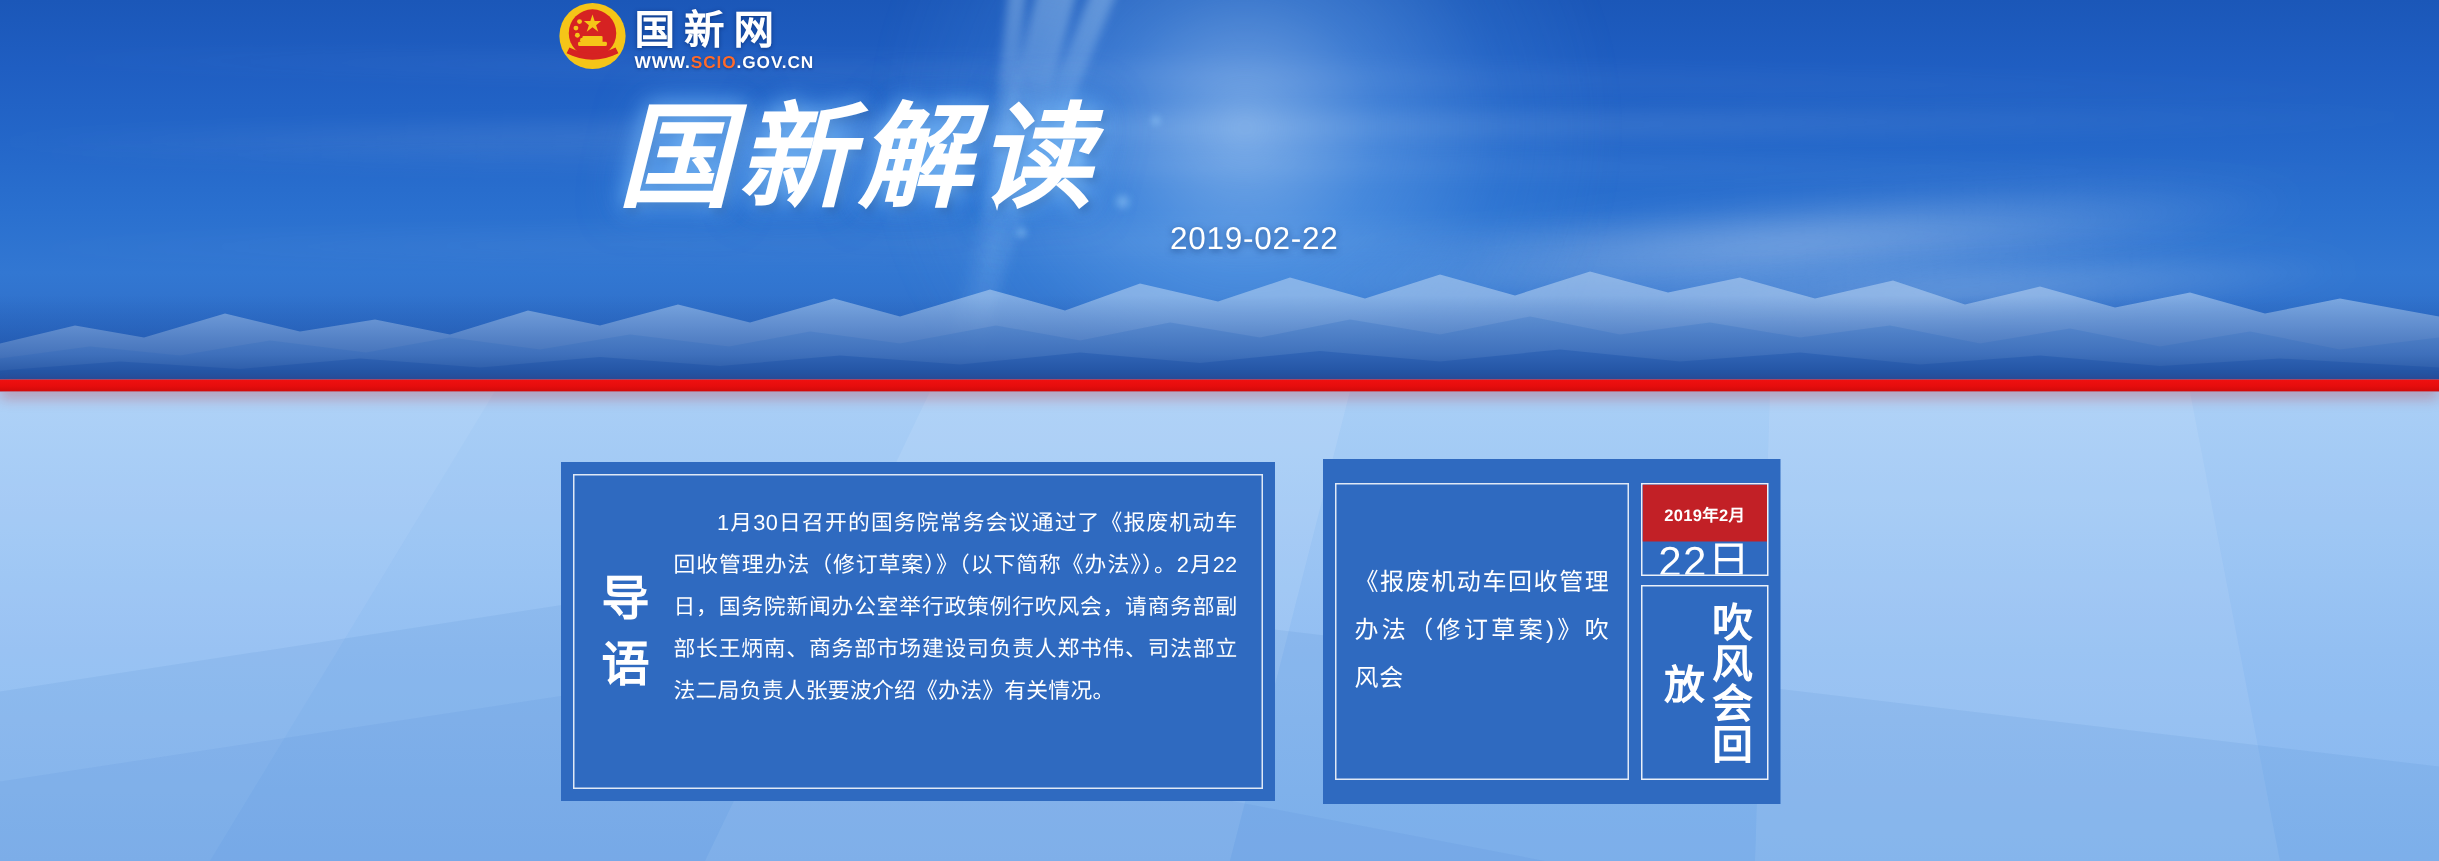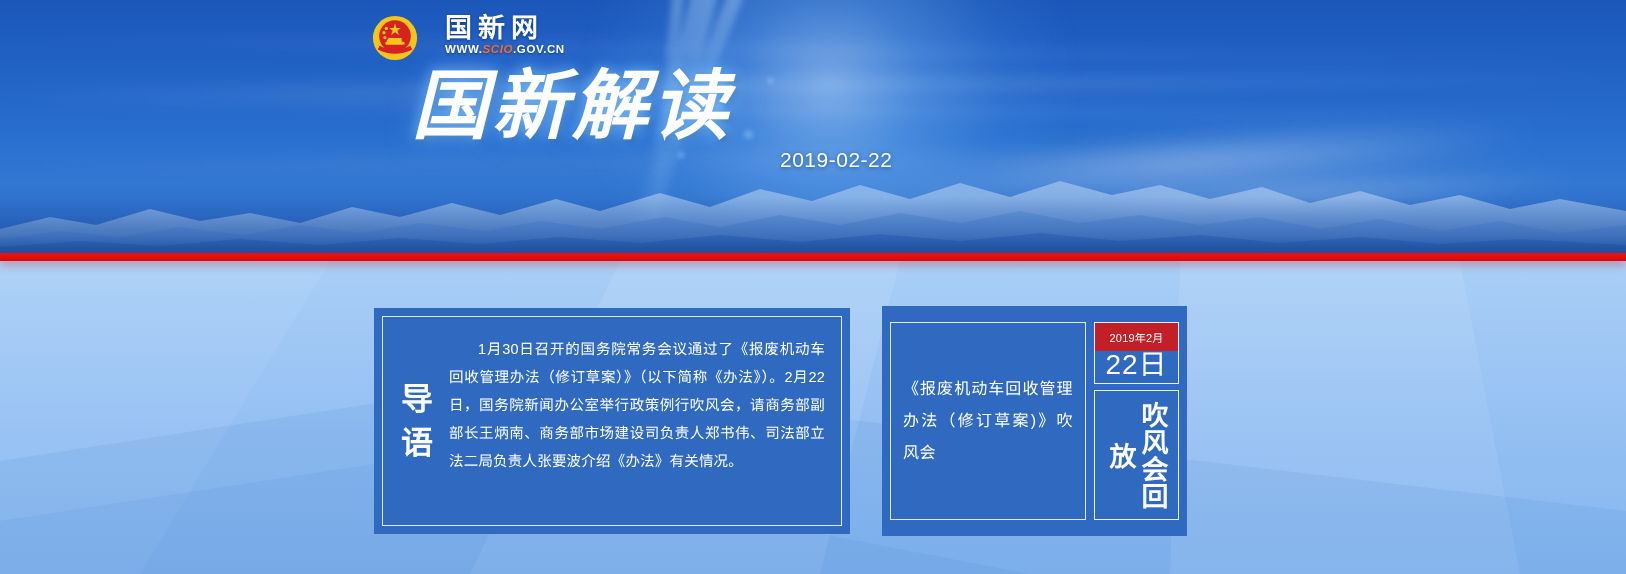--- a/index.html
+++ b/index.html
@@ -116,24 +116,24 @@
   .banner-fade {
     position: absolute;
     left: 0; bottom: 0; width: 100%; height: 56px;
     background: linear-gradient(180deg, rgba(32,90,180,0) 0%, rgba(27,77,162,0.55) 70%, rgba(24,70,150,0.85) 100%);
     pointer-events: none;
   }
 
   
   .logo {
     position: absolute;
-    left: 371px; top: 14px;
-    display: flex;
-    align-items: flex-start;
-    gap: 26px;
+    left: 371px; top: 0;
+    display: flex;
+    align-items: flex-end;
+    gap: 4px;
     z-index: 8;
   }
   .emblem { width: 48px; height: 48px; flex: 0 0 48px; }
   .logo-right { display: flex; flex-direction: column; align-items: flex-start; }
   .logo-cn {
     color: #ffffff;
     font-size: 27px;
     font-weight: 700;
     letter-spacing: 6px;
     line-height: 1.05;
@@ -142,21 +142,21 @@
   .logo-url {
     margin-top: 2px;
     font-size: 11.5px;
     font-weight: 700;
     letter-spacing: .6px;
     line-height: 1;
     color: #ffffff;
     text-shadow: 0 1px 2px rgba(0,30,90,.5);
     white-space: nowrap;
   }
-  .logo-url .hl { color: #ff6a2a; font-style: italic; }
+  .logo-url .hl { color: #ff6a2a; }
 
   
   .title-main {
     position: absolute;
     left: 412px; top: 68px;
     z-index: 7;
     font-family: "Liberation Serif", "DejaVu Serif", serif;
     font-size: 76px;
     font-weight: 700;
     font-style: italic;
@@ -292,25 +292,25 @@
   }
   .date-box {
     position: absolute;
     left: 0; top: 0; right: 0;
     height: 62px;
     border: 1px solid rgba(255,255,255,.9);
     background: #2f6ac0;
     overflow: hidden;
   }
   .date-month {
-    height: 28px;
+    height: 38px;
     background: #c22026;
     color: #ffffff;
     font-size: 11px;
-    font-weight: 400;
+    font-weight: 700;
     display: flex;
     align-items: center;
     justify-content: center;
     letter-spacing: .2px;
   }
   .date-day {
     height: 28px;
     display: flex;
     align-items: center;
     justify-content: center;

